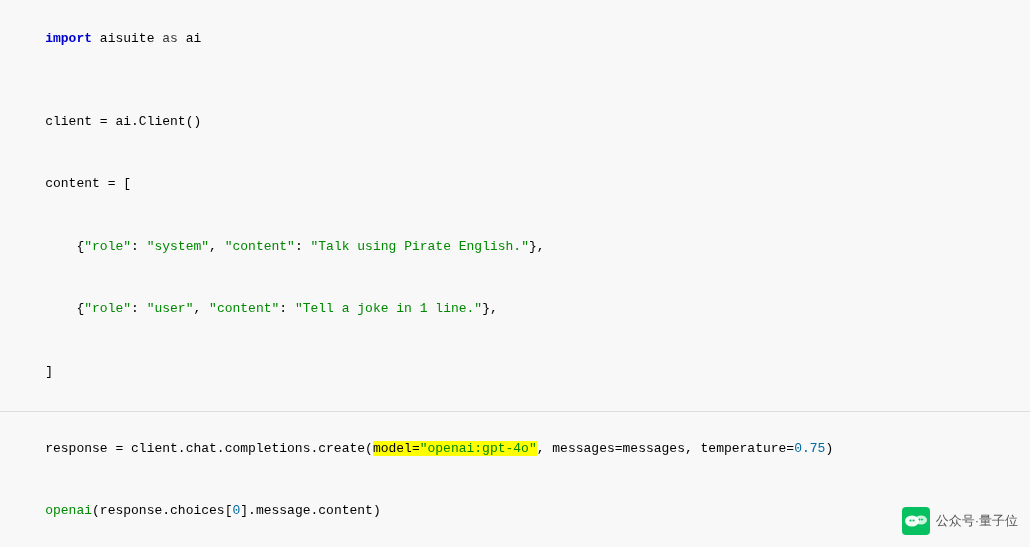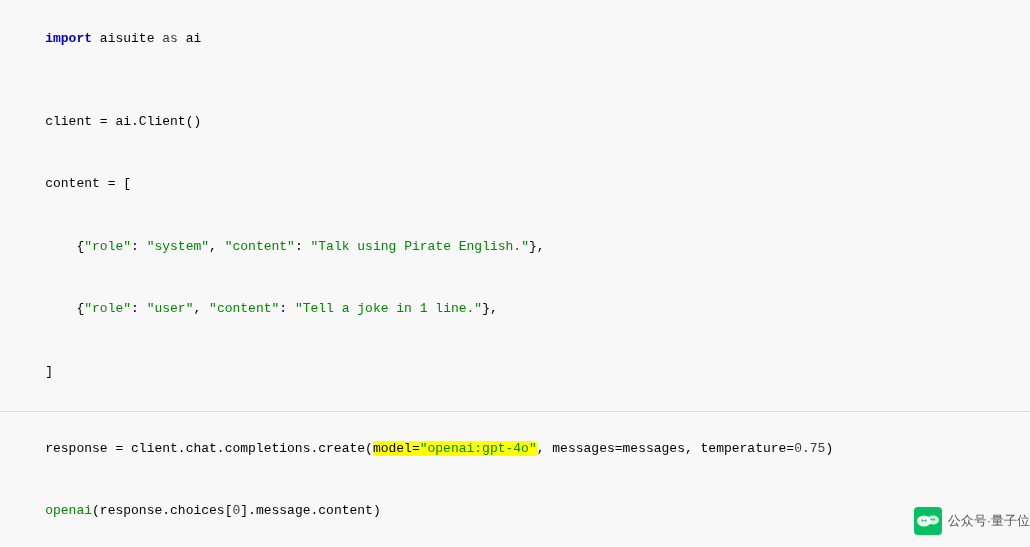--- a/index.html
+++ b/index.html
@@ -18,27 +18,27 @@
       border: 1px solid #e0e0e0;
       padding: 8px 12px;
       line-height: 1.6;
       white-space: pre;
       font-family: 'Courier New', Courier, monospace;
       font-size: 13px;
     }
 
     .kw-import { color: #0000cc; font-weight: bold; }
     .string { color: #008800; }
-    .number { color: #404040; }
+    .number { color: #0369a1; }
     .highlight { background: #ffff00; }
 
     .watermark {
       position: absolute;
       bottom: 12px;
-      right: 0;
+      right: 12px;
       display: flex;
       align-items: center;
       gap: 6px;
       font-family: sans-serif;
       font-size: 13px;
       color: #666;
     }
   </style>
 </head>
 <body>

